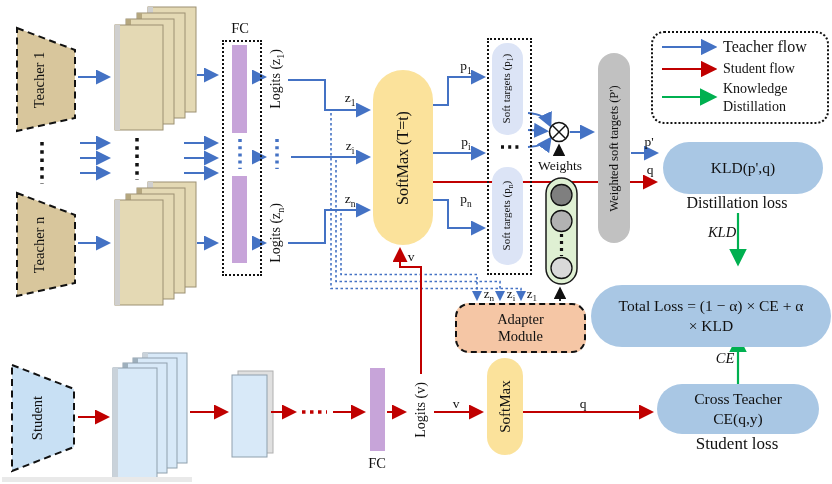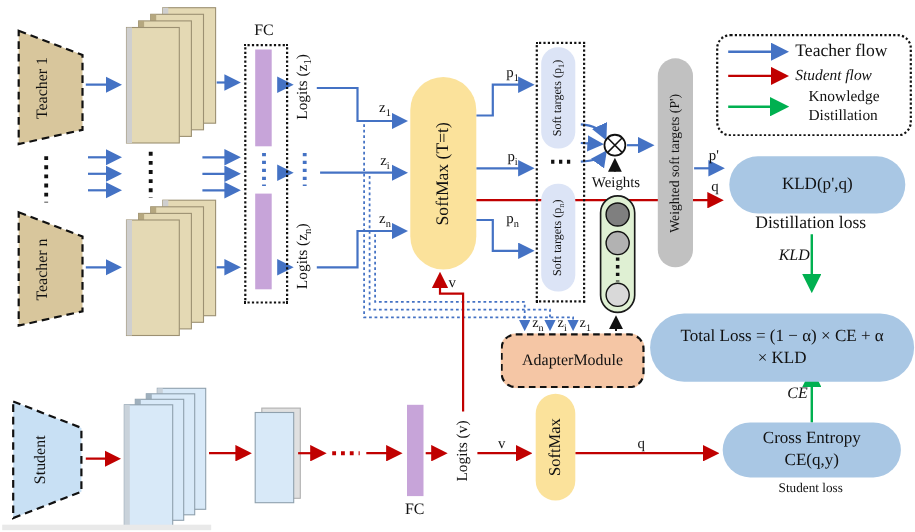--- a/index.html
+++ b/index.html
@@ -164,22 +164,22 @@
     <rect x="546" y="178" width="31" height="106" rx="15.5" fill="#dff0d3" stroke="#1a1a1a" stroke-width="1.5"></rect>
     <circle cx="561.5" cy="195" r="10.5" fill="#7f7f7f" stroke="#111" stroke-width="1.3"></circle>
     <circle cx="561.5" cy="221" r="10.5" fill="#b2b2b2" stroke="#111" stroke-width="1.3"></circle>
     <line x1="561.5" y1="234" x2="561.5" y2="256" stroke="#111" stroke-width="3.2" stroke-dasharray="3 4"></line>
     <circle cx="561.5" cy="268" r="10.5" fill="#d9d9d9" stroke="#111" stroke-width="1.3"></circle>
   </g>
 </svg>
 
 <div class="dotbox" style="left:651px;top:31px;width:174px;height:89px;border-radius:13px;"></div>
 <div class="lbl lbl-left" style="left:723px;top:47px;font-size:16px;">Teacher flow</div>
-<div class="lbl lbl-left" style="left:723px;top:69px;font-size:14px;font-style:italic;">Student flow</div>
-<div class="lbl lbl-left wrap2" style="left:723px;top:97px;font-size:14px;width:92px;line-height:1.25;margin-left:12px;">Knowledge Distillation</div>
+<div class="lbl lbl-left" style="left:723px;top:69px;font-size:14px;">Student flow</div>
+<div class="lbl lbl-left wrap2" style="left:723px;top:97px;font-size:14px;width:92px;line-height:1.25;">Knowledge Distillation</div>
 
 <div class="lbl rot" style="left:40px;top:80px;font-size:14.5px;">Teacher 1</div>
 <div class="lbl rot" style="left:40px;top:245px;font-size:14.5px;">Teacher n</div>
 <div class="lbl rot" style="left:38px;top:418px;font-size:14.5px;">Student</div>
 
 <div class="dotbox" style="left:222px;top:40px;width:36px;height:232px;"></div>
 <div style="position:absolute;left:232px;top:45px;width:15px;height:88px;background:#c7a4d9;"></div>
 <div style="position:absolute;left:232px;top:176px;width:15px;height:87px;background:#c7a4d9;"></div>
 <div class="lbl" style="left:240px;top:29px;font-size:14.5px;">FC</div>
 
@@ -221,26 +221,26 @@
 <div class="lbl" style="left:737px;top:203px;font-size:16px;">Distillation loss</div>
 <div class="lbl ital" style="left:722px;top:233px;font-size:14.5px;">KLD</div>
 
 <div class="cap bluebox" style="left:591px;top:269px;width:240px;height:62px;border-radius:31px;margin-top:16px;">
   <div>Total Loss = (1 − α) × CE + α</div>
   <div>× KLD</div>
 </div>
 <div class="lbl ital" style="left:725px;top:359px;font-size:14.5px;">CE</div>
 
 <div class="cap bluebox" style="left:657px;top:384px;width:162px;height:50px;border-radius:25px;">
-  <div>Cross Entropy</div>
+  <div>Cross Teacher</div>
   <div>CE(q,y)</div>
 </div>
-<div class="lbl" style="left:737px;top:444px;font-size:12px;">Student loss</div>
-
-<div class="cap" style="left:455px;top:303px;width:127px;height:46px;border-radius:14px;background:#f5c6a5;border:2px dashed #111;flex-direction:row;font-size:14.5px;line-height:1.15;">
+<div class="lbl" style="left:737px;top:444px;font-size:17px;">Student loss</div>
+
+<div class="cap" style="left:455px;top:303px;width:127px;height:46px;border-radius:14px;background:#f5c6a5;border:2px dashed #111;flex-direction:column;font-size:14.5px;line-height:1.15;">
   <div>Adapter</div>
   <div>Module</div>
 </div>
 <div class="lbl" style="left:489px;top:295px;font-size:13px;"><span>z</span><sub>n</sub></div>
 <div class="lbl" style="left:511px;top:295px;font-size:13px;"><span>z</span><sub>i</sub></div>
 <div class="lbl" style="left:532px;top:295px;font-size:13px;"><span>z</span><sub>1</sub></div>
 
 <div style="position:absolute;left:370px;top:368px;width:15px;height:83px;background:#c7a4d9;"></div>
 <div class="lbl" style="left:377px;top:464px;font-size:14.5px;">FC</div>
 <div class="lbl rot" style="left:421px;top:410px;font-size:14px;">Logits (v)</div>

